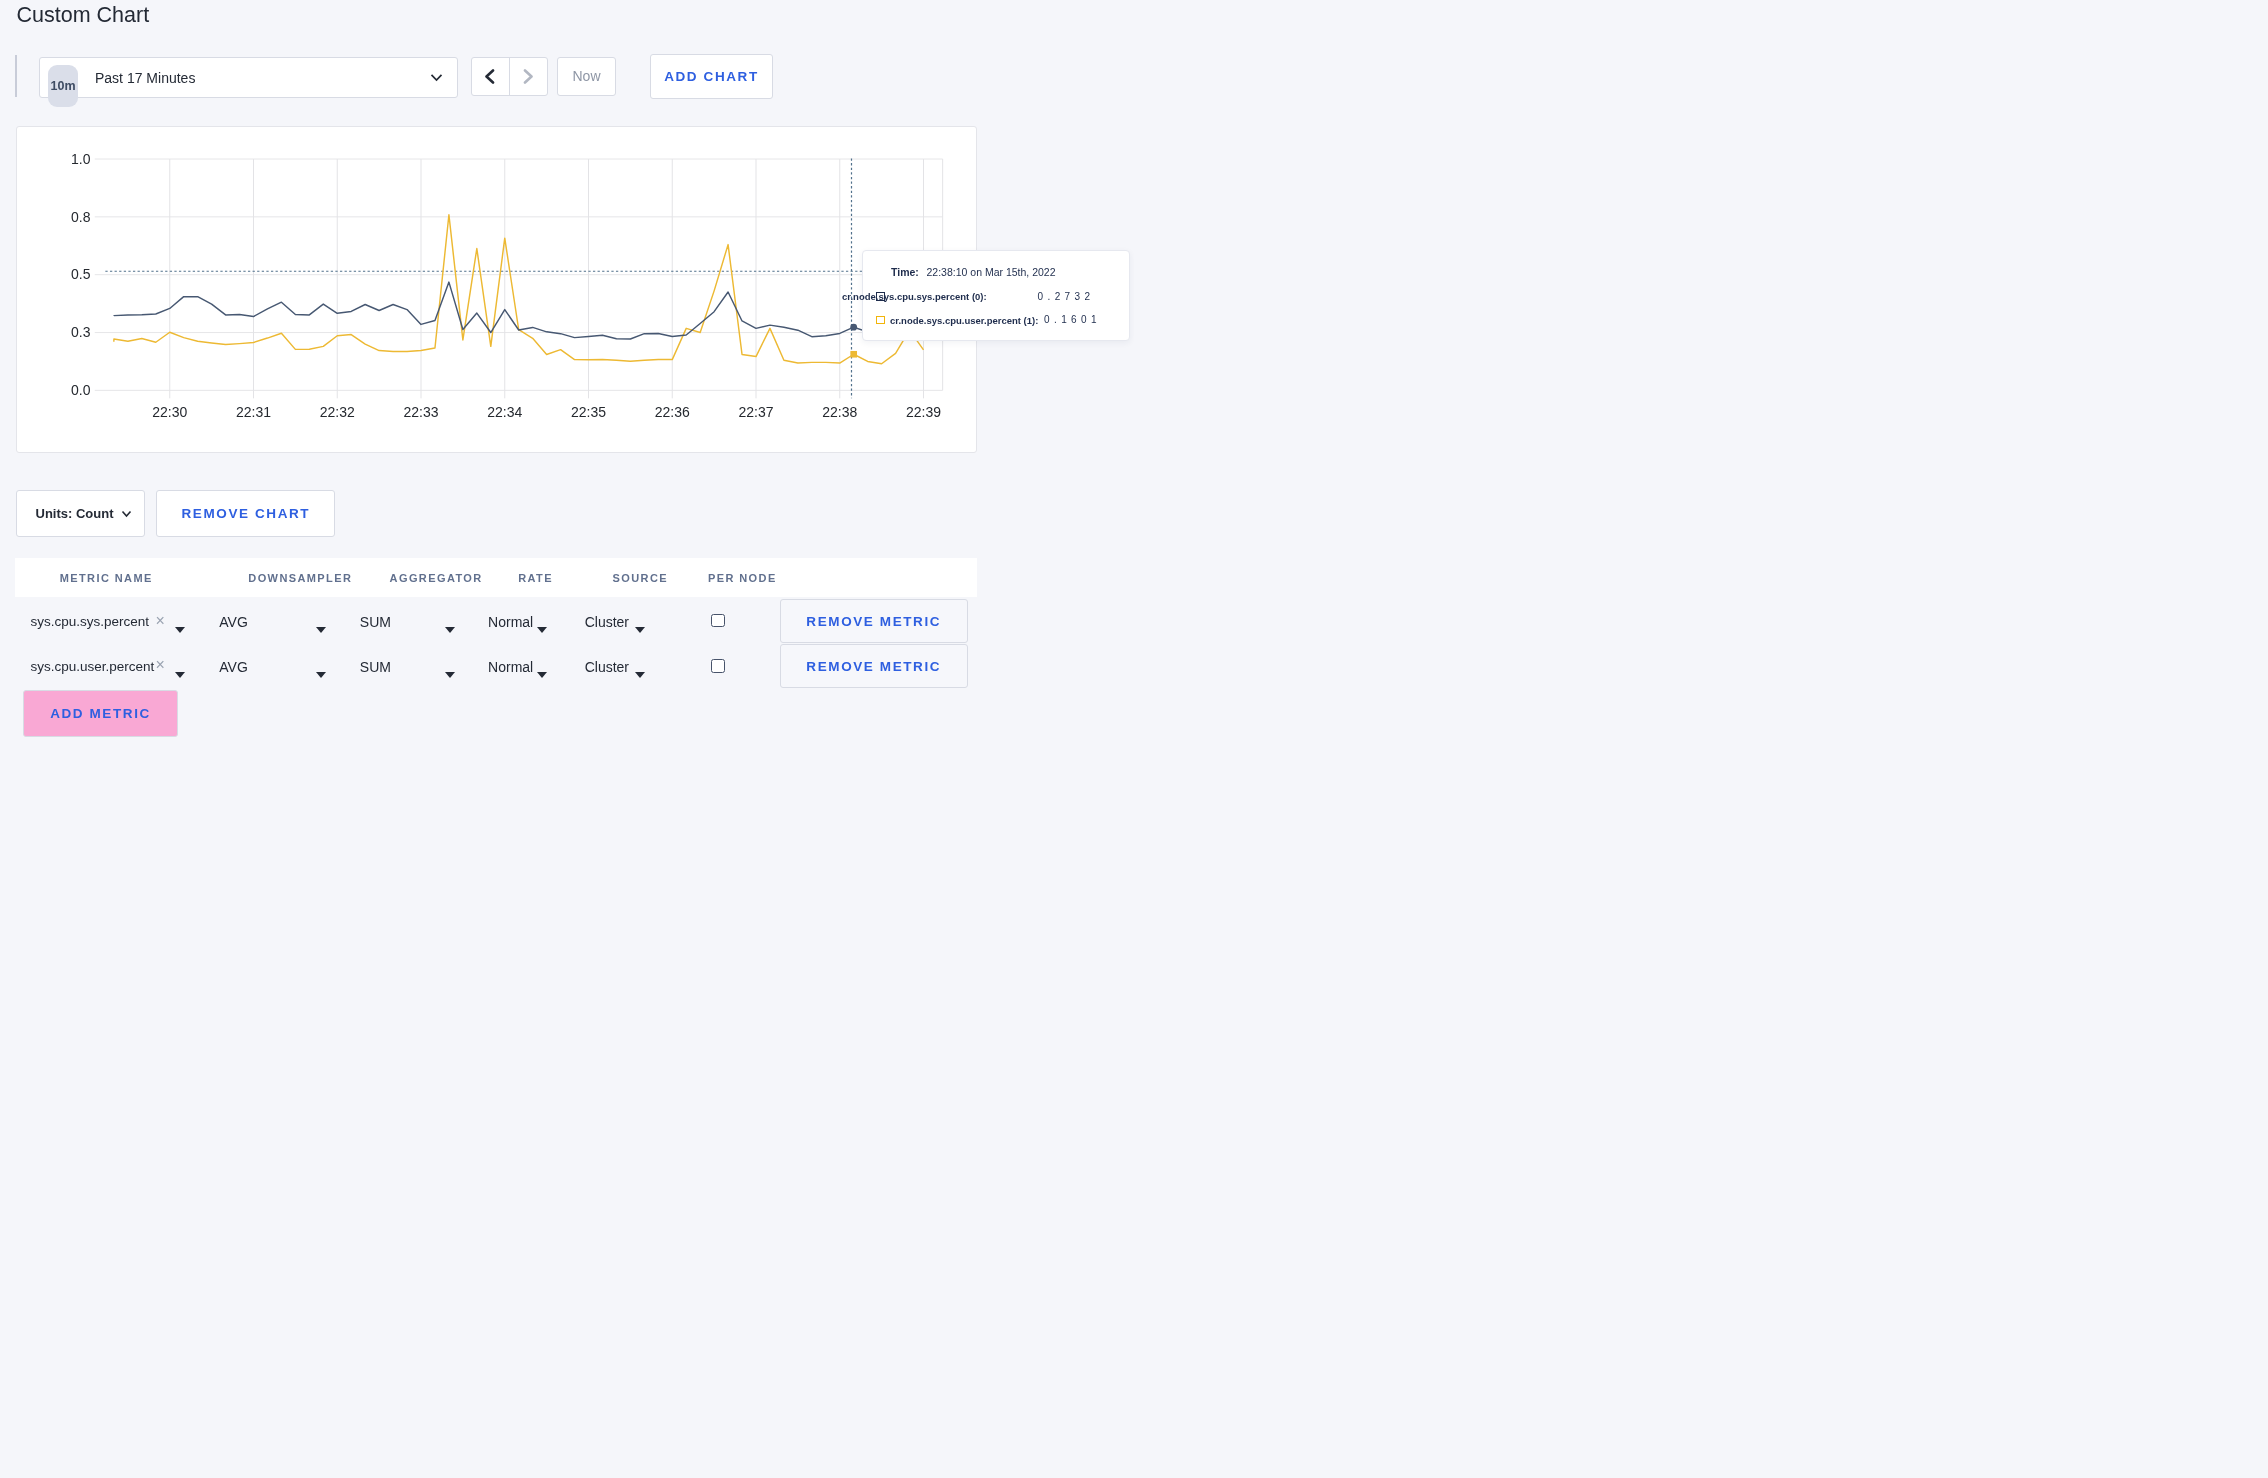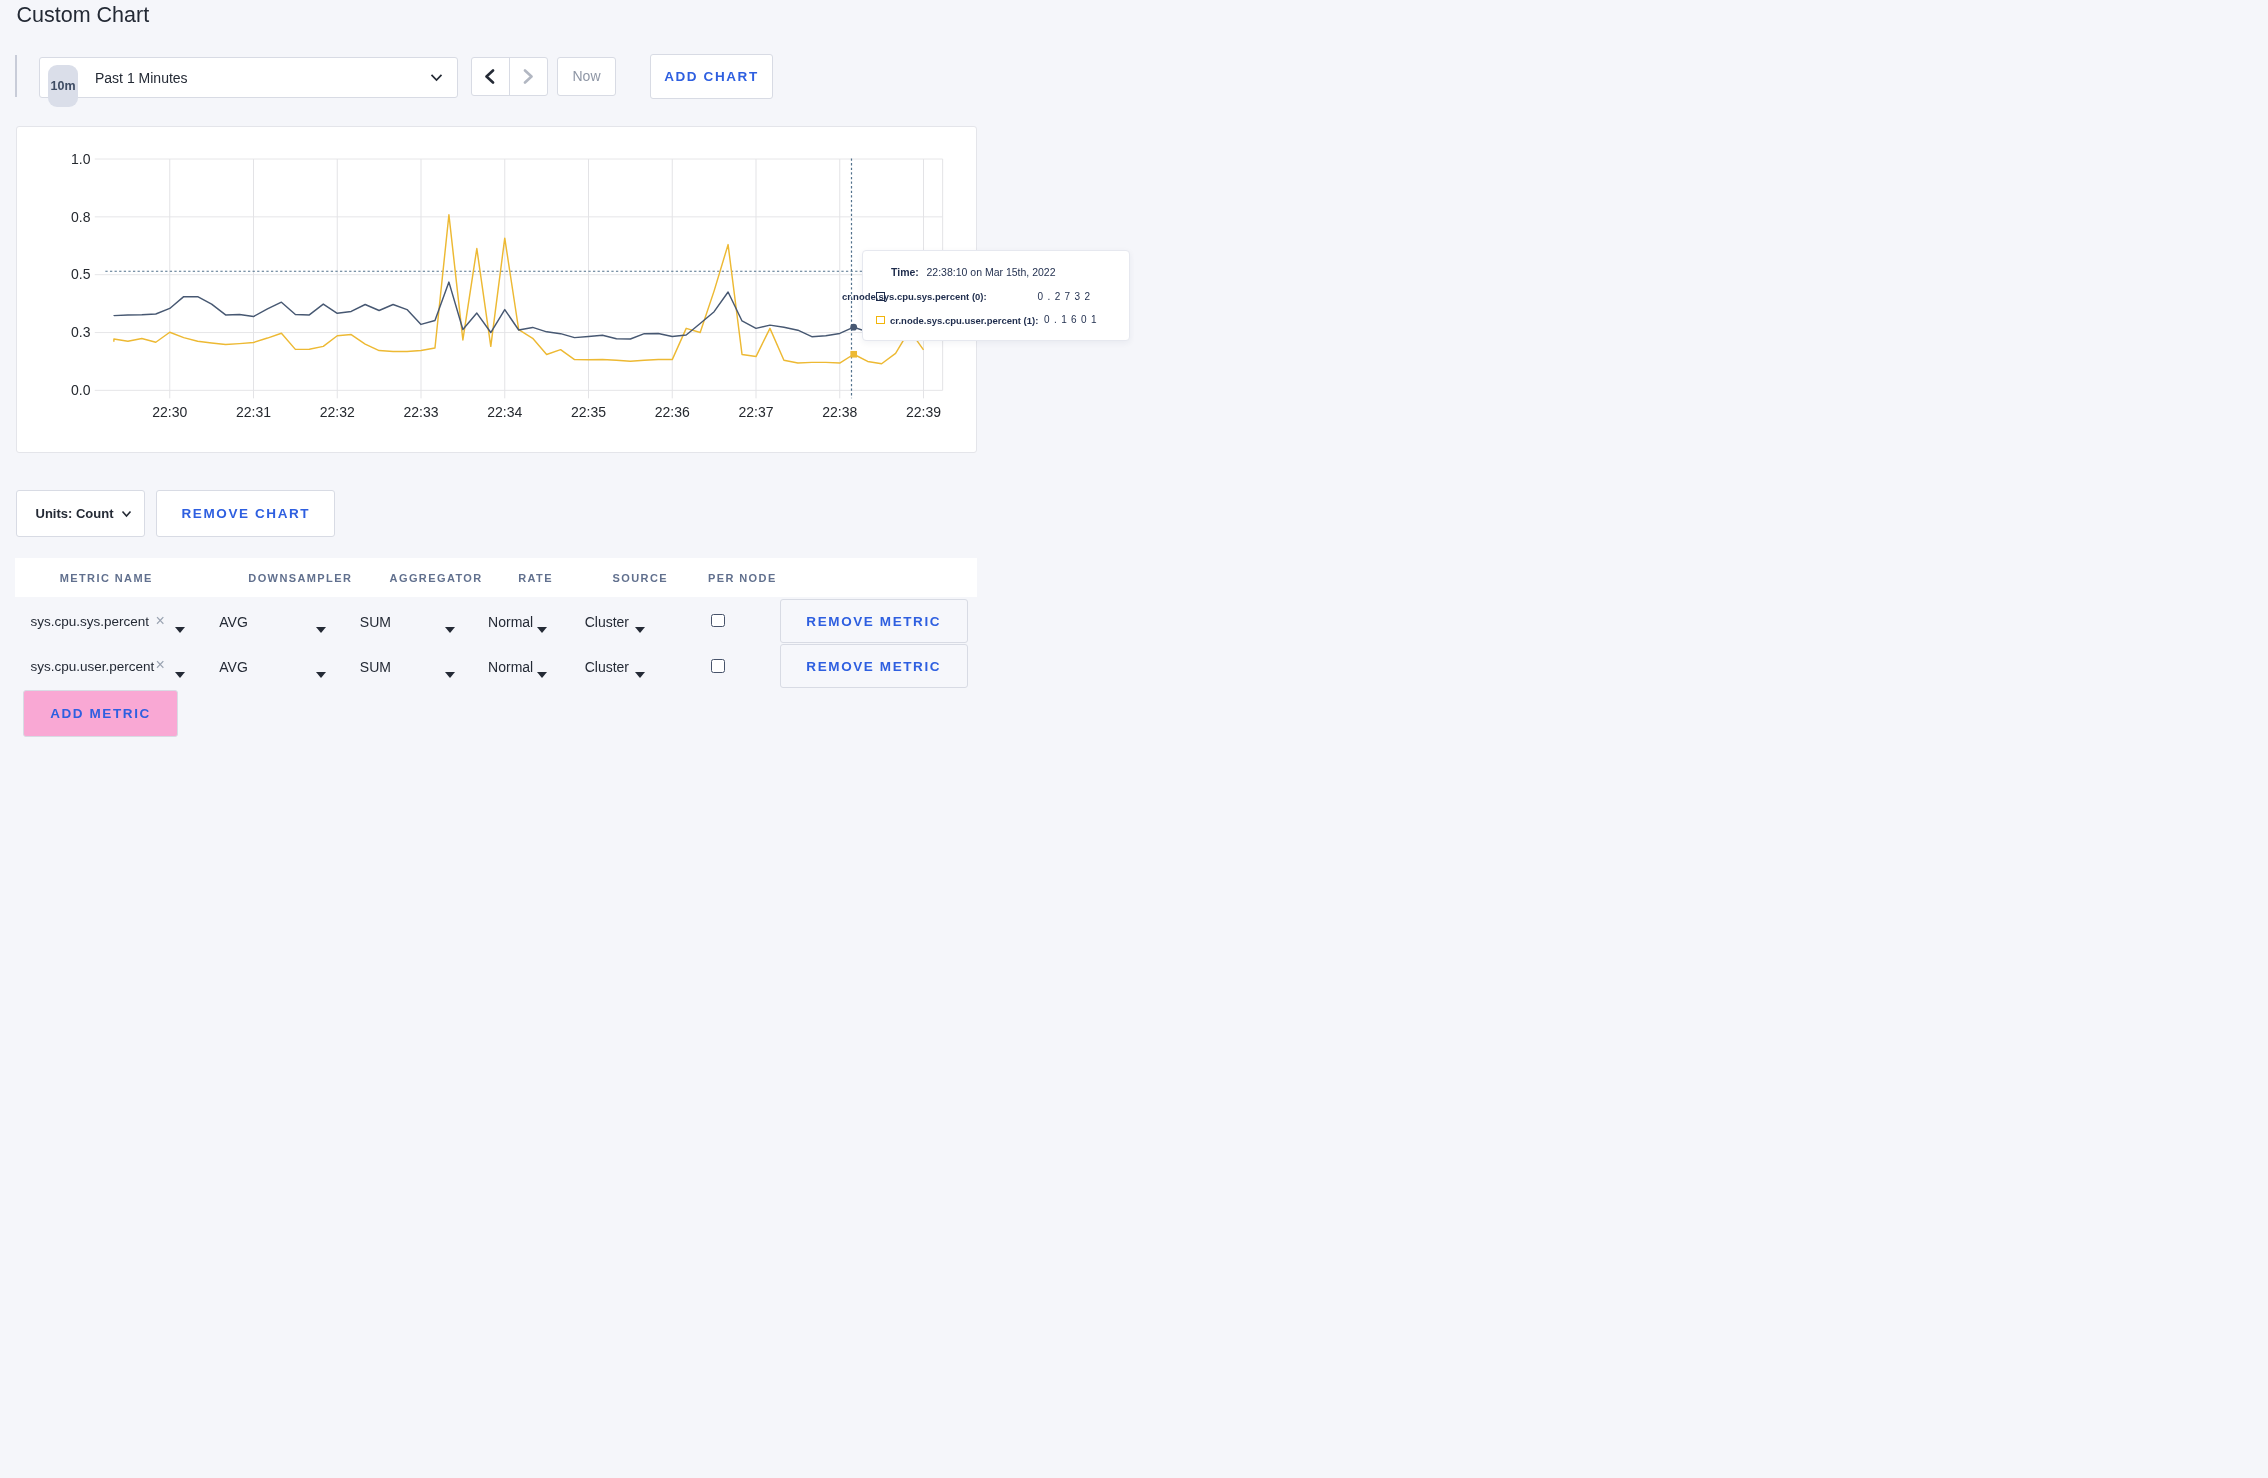--- a/index.html
+++ b/index.html
@@ -10,21 +10,21 @@
 .caps { font-size:11px; letter-spacing:1.4px; font-weight:700; color:#61708e;padding-left:24px; }
 .cell { position:absolute; font-size:13.5px; color:#242a35; }
 </style></head>
 <body>
 <div class="abs" style="left:16.5px;top:3px;font-size:21.5px;color:#242a35;">Custom Chart</div>
 
 <div class="abs" style="left:15px;top:55px;width:1.5px;height:41.5px;background:#c8ccd8;"></div>
 
 <div class="btn" style="left:38.5px;top:57px;width:419px;height:41px;"></div>
 <div class="abs" style="left:48px;top:65px;width:30px;height:42px;background:#dadee9;border-radius:9px;display:flex;align-items:center;justify-content:center;font-size:12.5px;font-weight:700;color:#3e4c63;">10m</div>
-<div class="abs" style="left:95px;top:57px;height:41px;display:flex;align-items:center;font-size:14px;color:#242a35;">Past 1 Minutes</div>
+<div class="abs" style="left:95px;top:57px;height:41px;display:flex;align-items:center;font-size:14px;color:#242a35;">Past 17 Minutes</div>
 <svg class="abs" style="left:429.5px;top:73px;" width="13" height="9" viewBox="0 0 13 9">
     <path d="M1.5 1.8 L6.5 7 L11.5 1.8" fill="none" stroke="#242a35" stroke-width="1.7"></path>
   </svg>
 
 <div class="btn" style="left:470.5px;top:57px;width:77.5px;height:38.5px;"></div>
 <div class="abs" style="left:509px;top:57.5px;width:1px;height:37.5px;background:#d8dbe4;"></div>
 <svg class="abs" style="left:483px;top:69px;" width="14" height="15" viewBox="0 0 14 15">
     <path d="M10 1.5 L3.5 7.5 L10 13.5" fill="none" stroke="#242a35" stroke-width="2.6" stroke-linecap="round" stroke-linejoin="round"></path>
   </svg>
 <svg class="abs" style="left:521px;top:69px;" width="14" height="15" viewBox="0 0 14 15">

